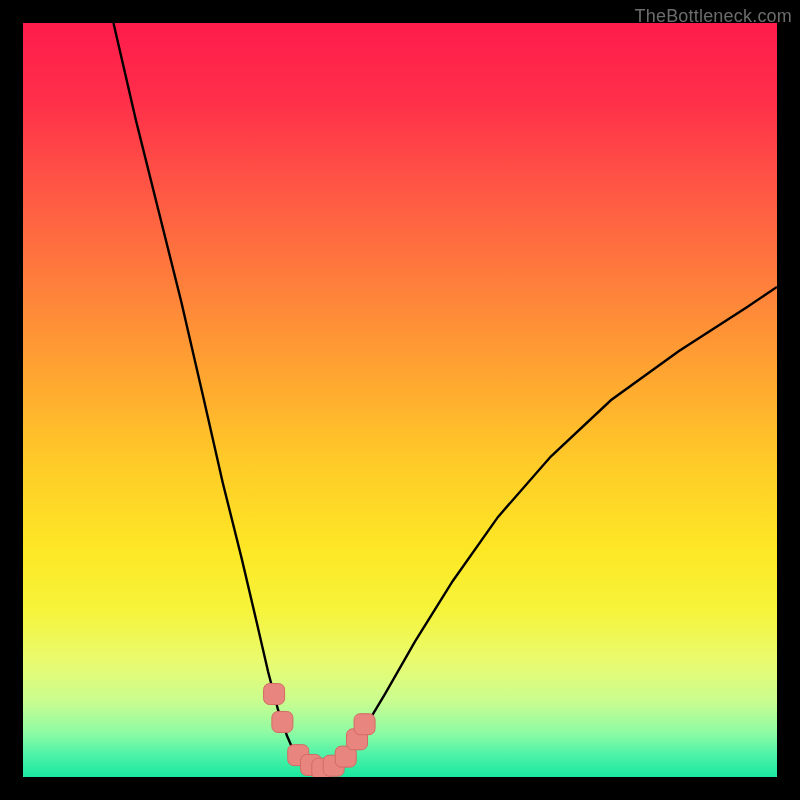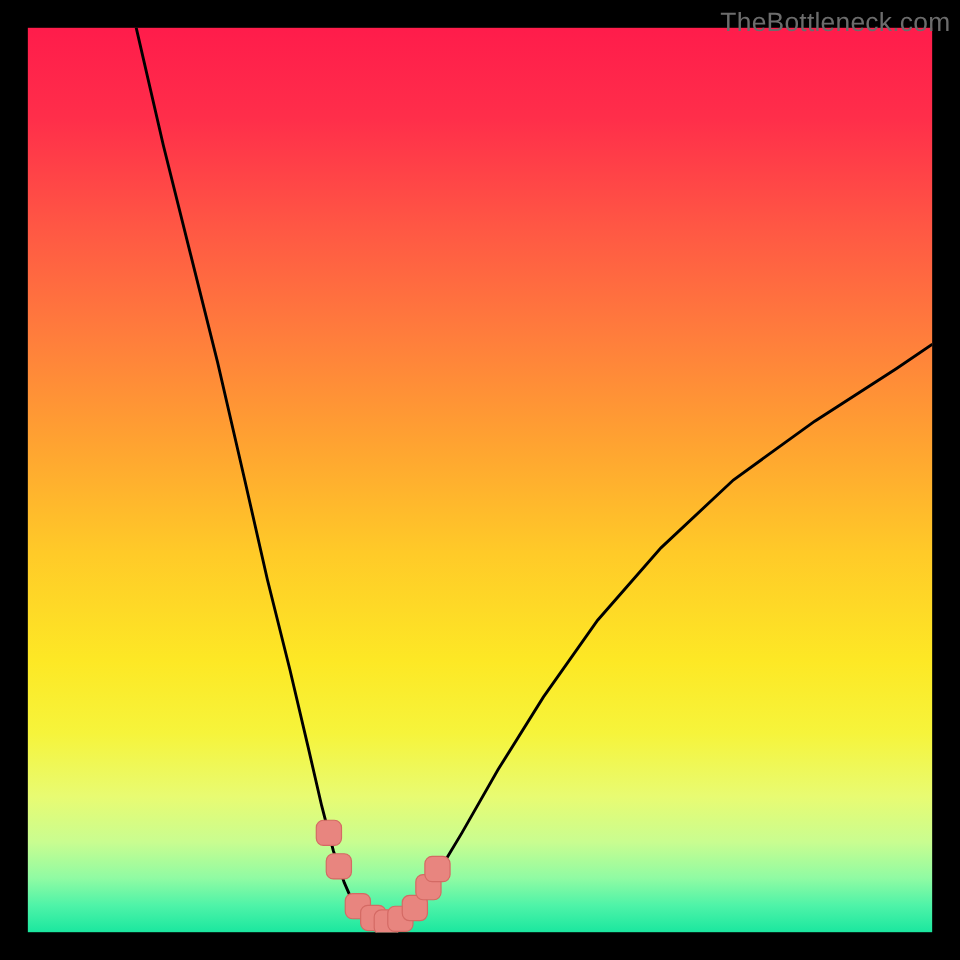--- a/index.html
+++ b/index.html
@@ -17,21 +17,21 @@
     top: 0;
     width: 800px;
     height: 800px;
     background: #000;
   }
   .watermark {
     position: absolute;
     top: 6px;
     right: 8px;
     color: #6c6c6c;
-    font-size: 22px;
+    font-size: 18px;
     font-weight: 500;
     letter-spacing: 0.2px;
     z-index: 50;
   }
   .plot-holder {
     position: absolute;
     left: 23px;
     top: 23px;
     width: 754px;
     height: 754px;

